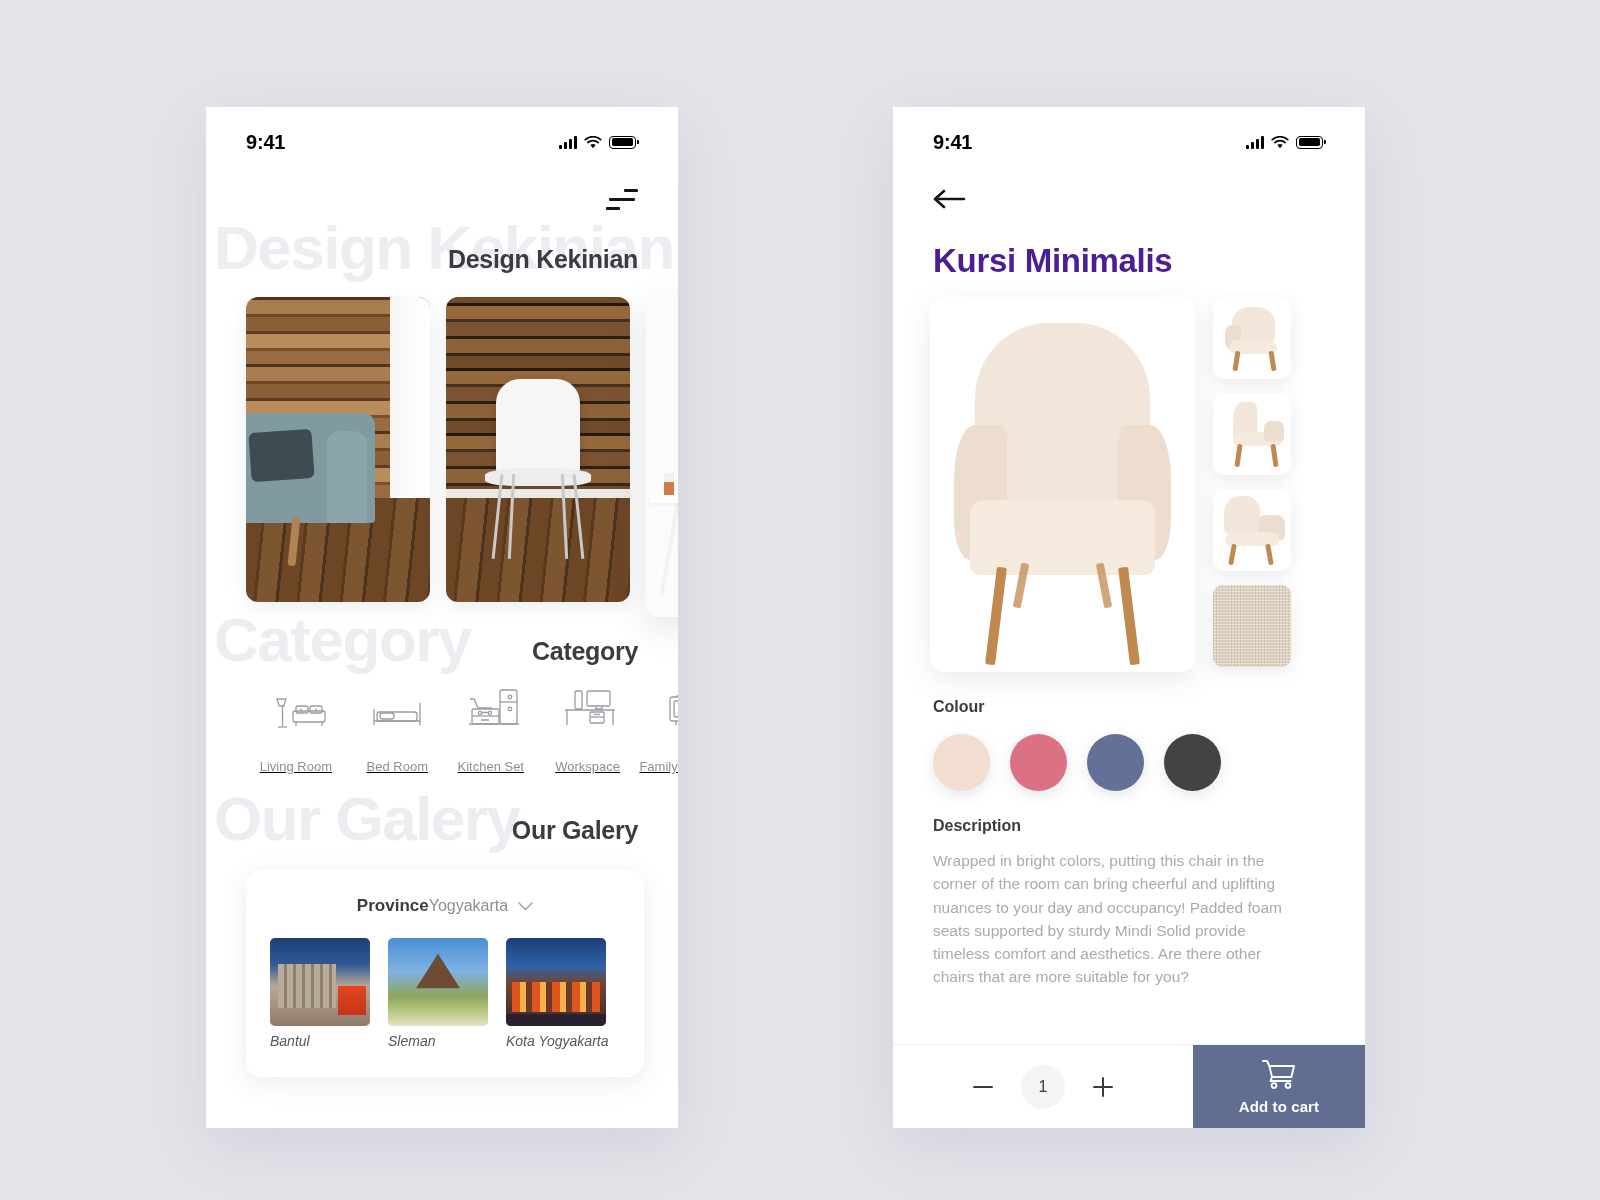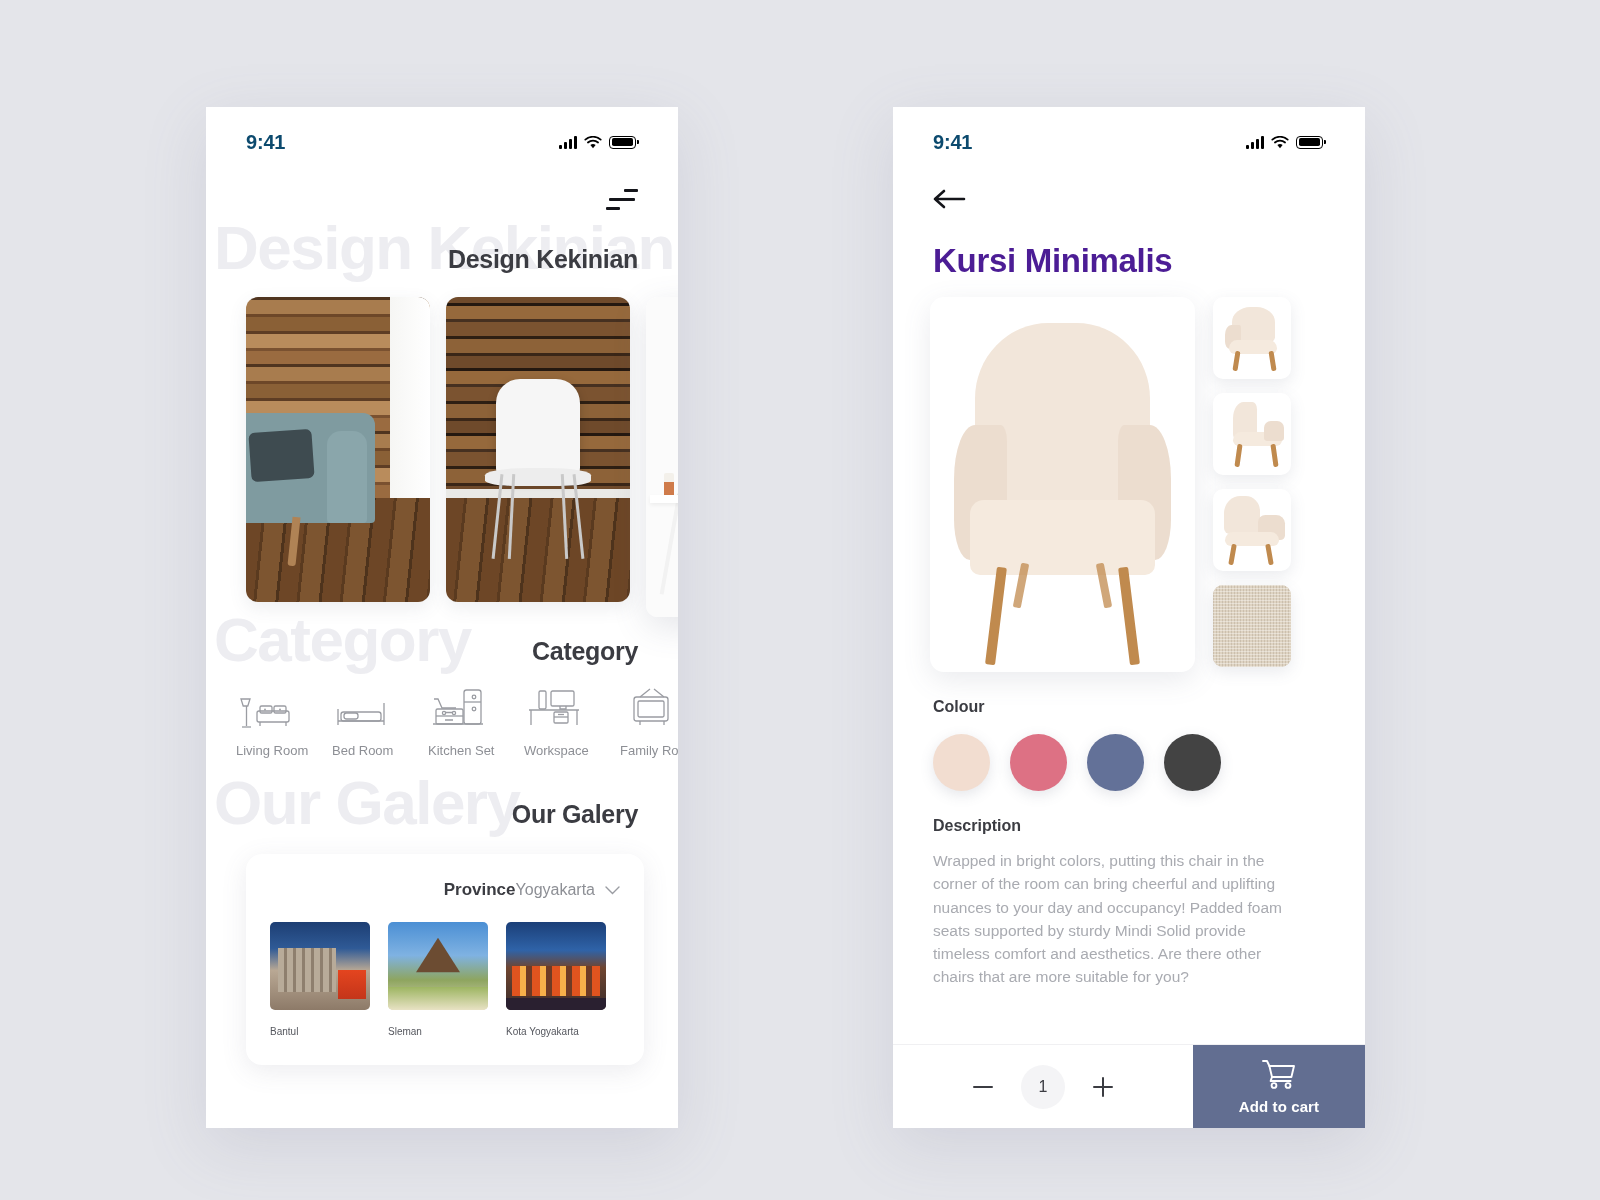--- a/index.html
+++ b/index.html
@@ -35,21 +35,21 @@
     position: relative;
     height: 62px;
     display: flex;
     align-items: center;
     justify-content: space-between;
     padding: 0 42px 0 40px;
   }
   .status-time {
     font-size: 20px;
     font-weight: 600;
-    color: #0c4a6e;
+    color: #000000;
     letter-spacing: -0.2px;
     padding-top: 8px;
   }
   .status-icons {
     display: flex;
     align-items: center;
     gap: 7px;
     padding-top: 8px;
   }
   .sig-bars { display: flex; align-items: flex-end; gap: 2px; height: 13px; }
@@ -276,58 +276,59 @@
     display: flex;
     gap: 0;
     padding: 0 0 0 30px;
     margin-top: 4px;
   }
   .cat-item {
     width: 96px;
     flex: none;
     display: flex;
     flex-direction: column;
-    align-items: flex-start;
-    gap: 12px;
+    align-items: flex-end;
+    gap: 28px;
     cursor: pointer;
+    text-decoration: underline;
   }
   .cat-ico { height: 46px; display: flex; align-items: flex-end; }
   .cat-label {
     font-size: 13px;
     color: #8d8f95;
     white-space: nowrap;
   }
 
   
   .gallery-card {
     margin: 10px 34px 0 40px;
     background: #ffffff;
     border-radius: 16px;
     box-shadow: 0 6px 26px rgba(95,100,125,0.12);
     padding: 26px 24px 28px 24px;
   }
   .prov-row {
-    display: flex; align-items: center; justify-content: flex-end;
+    display: flex; align-items: center; justify-content: center;
     margin-bottom: 22px;
   }
   .prov-label {
     font-size: 17px; font-weight: 700; color: #3b3c42;
   }
   .prov-select {
     display: flex; align-items: center; gap: 10px;
     font-size: 16px; color: #8d8f95; cursor: pointer;
   }
   .prov-chevron { display: block; }
   .gal-row { display: flex; gap: 18px; }
   .gal-item { width: 100px; }
   .gal-thumb {
     width: 100px; height: 88px;
     border-radius: 5px; overflow: hidden; position: relative;
   }
-  .gal-name { margin-top: 16px; font-size: 10px; color: #55575e; white-space: nowrap; }
+  .gal-name { margin-top: 7px; font-size: 14px; color: #55575e; white-space: nowrap; font-style: italic; }
 
   .g1 { background: linear-gradient(180deg,#1d3e73 0%, #2f5a96 30%, #b9a894 55%, #8d7a68 100%); }
   .g1::before { content:""; position:absolute; left:8%; top:30%; width:58%; height:50%;
     background: repeating-linear-gradient(90deg,#b8ab99 0 6px,#8e7f6e 6px 9px); }
   .g1::after { content:""; position:absolute; right:4%; top:55%; width:28%; height:32%;
     background: linear-gradient(180deg,#e4451f,#c4351a); }
   .g2 { background: linear-gradient(180deg,#4b8fd4 0%, #7fb2e2 38%, #8ea55f 66%, #ded7bc 100%); }
   .g2::before { content:""; position:absolute; left:28%; top:18%; width:44%; height:52%;
     background:#6c4c32; clip-path: polygon(50% 0, 100% 75%, 0 75%); }
   .g2::after { content:""; position:absolute; left:0; bottom:0; width:100%; height:26%;

